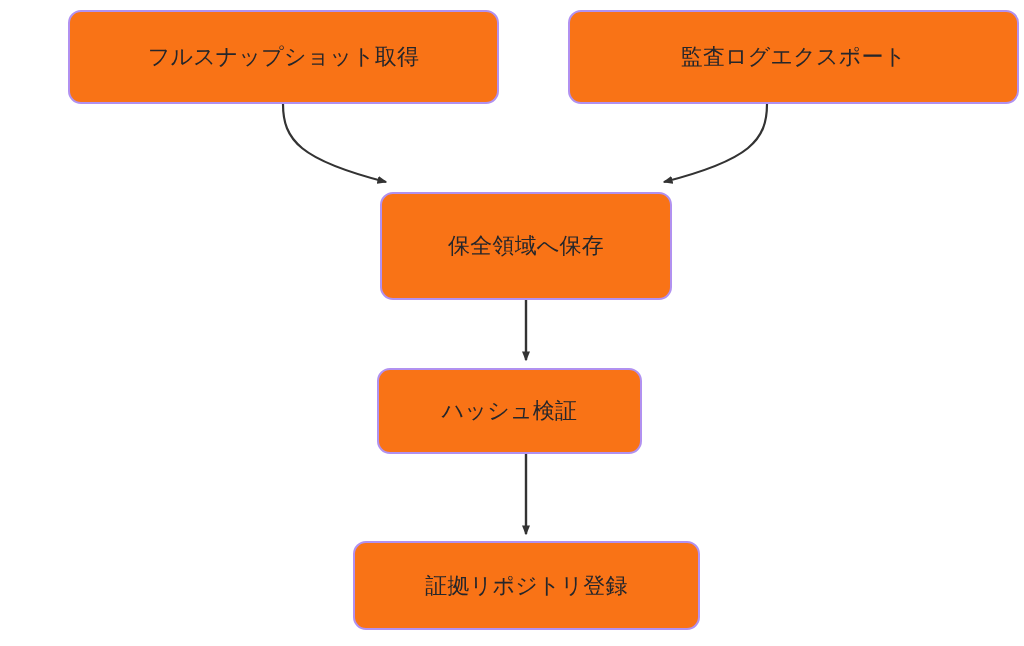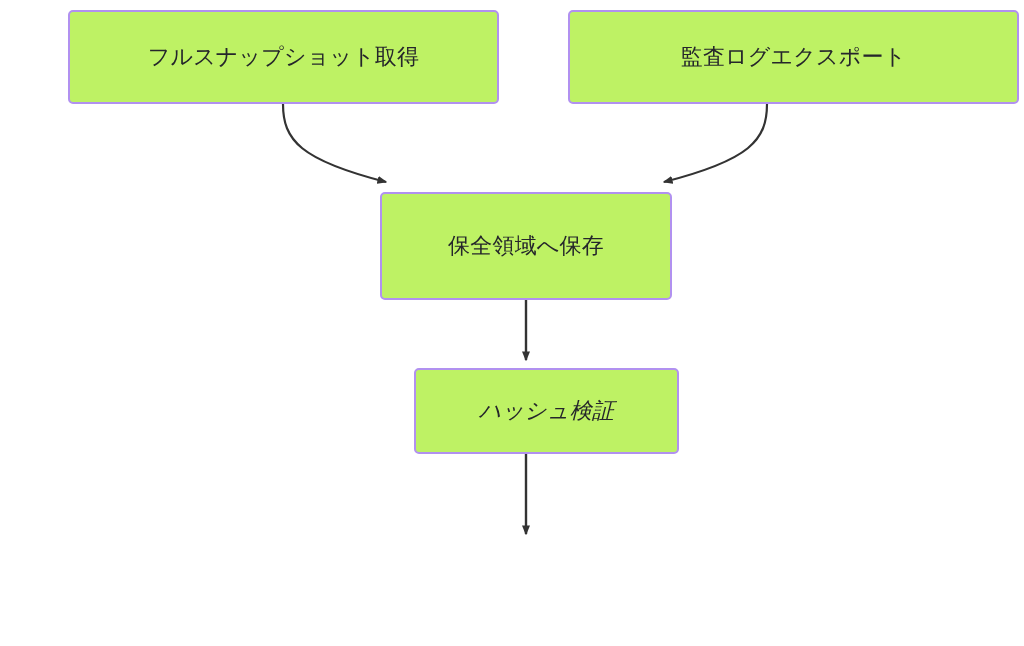--- a/index.html
+++ b/index.html
@@ -21,42 +21,42 @@
     position: absolute;
     left: 0;
     top: 0;
     width: 1024px;
     height: 646px;
     pointer-events: none;
   }
   .flow-node {
     position: absolute;
     box-sizing: border-box;
-    background: #bef264;
+    background: #f97316;
     border: 2px solid #b191f0;
-    border-radius: 5px;
+    border-radius: 13px;
     display: flex;
     align-items: center;
     justify-content: center;
     z-index: 2;
   }
   .flow-node-label {
     color: #25262b;
     font-size: 22px;
     line-height: 1.25;
     letter-spacing: 0.2px;
     text-align: center;
     white-space: nowrap;
     font-family: "Liberation Sans", "DejaVu Sans", sans-serif;
   }
   
   #node-full-snapshot   { left: 68px;  top: 10px;  width: 431px; height: 94px; }
   #node-audit-log-export{ left: 568px; top: 10px;  width: 451px; height: 94px; }
   #node-preserve-store  { left: 380px; top: 192px; width: 292px; height: 108px; }
-  #node-hash-verify     { left: 414px; top: 368px; width: 265px; height: 86px; font-style: italic; }
+  #node-hash-verify     { left: 377px; top: 368px; width: 265px; height: 86px; }
   #node-evidence-repo   { left: 353px; top: 541px; width: 347px; height: 89px; }
 </style>
 </head>
 <body>
 
 <div id="diagram-canvas">
 
   <svg id="edge-layer" viewBox="0 0 1024 646" width="1024" height="646" xmlns="http://www.w3.org/2000/svg">
     <defs>
       <marker id="arrowhead" markerWidth="10" markerHeight="8" refX="8.6" refY="4" orient="auto" markerUnits="userSpaceOnUse">
@@ -82,14 +82,17 @@
   </div>
 
   <div class="flow-node" id="node-preserve-store">
     <span class="flow-node-label">保全領域へ保存</span>
   </div>
 
   <div class="flow-node" id="node-hash-verify">
     <span class="flow-node-label">ハッシュ検証</span>
   </div>
 
+  <div class="flow-node" id="node-evidence-repo">
+    <span class="flow-node-label">証拠リポジトリ登録</span>
+  </div>
 
 </div>
 
 </body></html>

